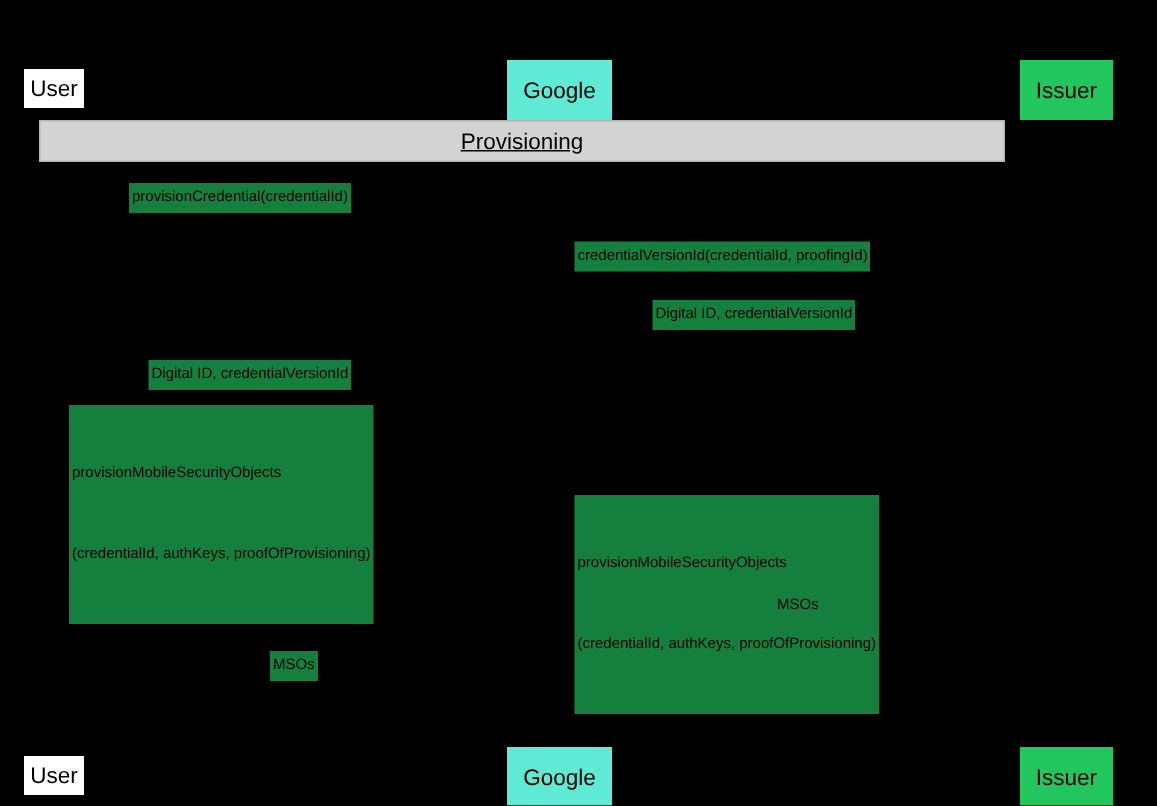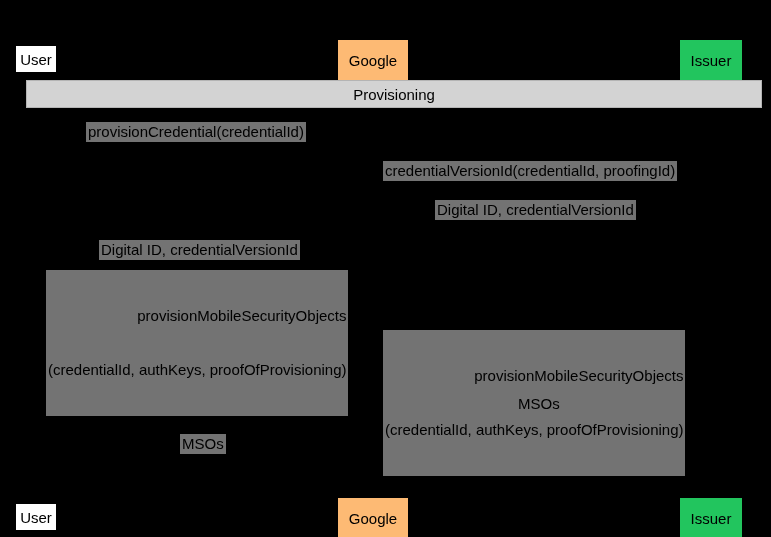--- a/index.html
+++ b/index.html
@@ -29,21 +29,21 @@
     line-height: 1;
     color: #000000;
     white-space: nowrap;
     margin-top: 20px;
   }
   .participant.plain {
     background: #ffffff;
     padding: 1px 2px;
   }
   .participant.green {
-    background: #fdba74;
+    background: #5eead4;
   }
   .participant.yellow {
     background: #22c55e;
   }
 
   
   .lifeline {
     position: absolute;
     width: 1px;
     background: #000000;
@@ -76,28 +76,28 @@
     justify-content: center;
     font-size: 15px;
     line-height: 1;
     color: #000000;
     white-space: nowrap;
   }
 
   
   .msg {
     position: absolute;
-    background: #737373;
+    background: #15803d;
     color: #000000;
-    font-size: 15px;
+    font-size: 10px;
     line-height: 18px;
     padding: 1px 2px;
     box-sizing: border-box;
     white-space: pre;
-    text-align: right;
+    text-align: left;
   }
   .msg.single {
     white-space: nowrap;
   }
   .msg .line {
     display: block;
   }
 </style>
 </head>
 <body>
@@ -113,21 +113,21 @@
   </div>
 
   <div class="participant green" style="left:338px; top:20px; width:70px; height:40px;">
     <span>Google</span>
   </div>
 
   <div class="participant yellow" style="left:680px; top:20px; width:62px; height:40px;">
     <span>Issuer</span>
   </div>
 
-  <div class="band" style="left:26px; top:80px; width:736px; height:28px;">
+  <div class="band" style="left:26px; top:80px; width:644px; height:28px;text-decoration:underline;">
     <span>Provisioning</span>
   </div>
 
   <div class="arrow" style="left:36px;  top:144px; width:337px;"></div>
   <div class="arrow-head right" style="left:365px; top:140px;"></div>
 
   <div class="arrow" style="left:373px; top:183px; width:338px;"></div>
   <div class="arrow-head right" style="left:703px; top:179px;"></div>
 
   <div class="arrow" style="left:373px; top:222px; width:338px;"></div>

